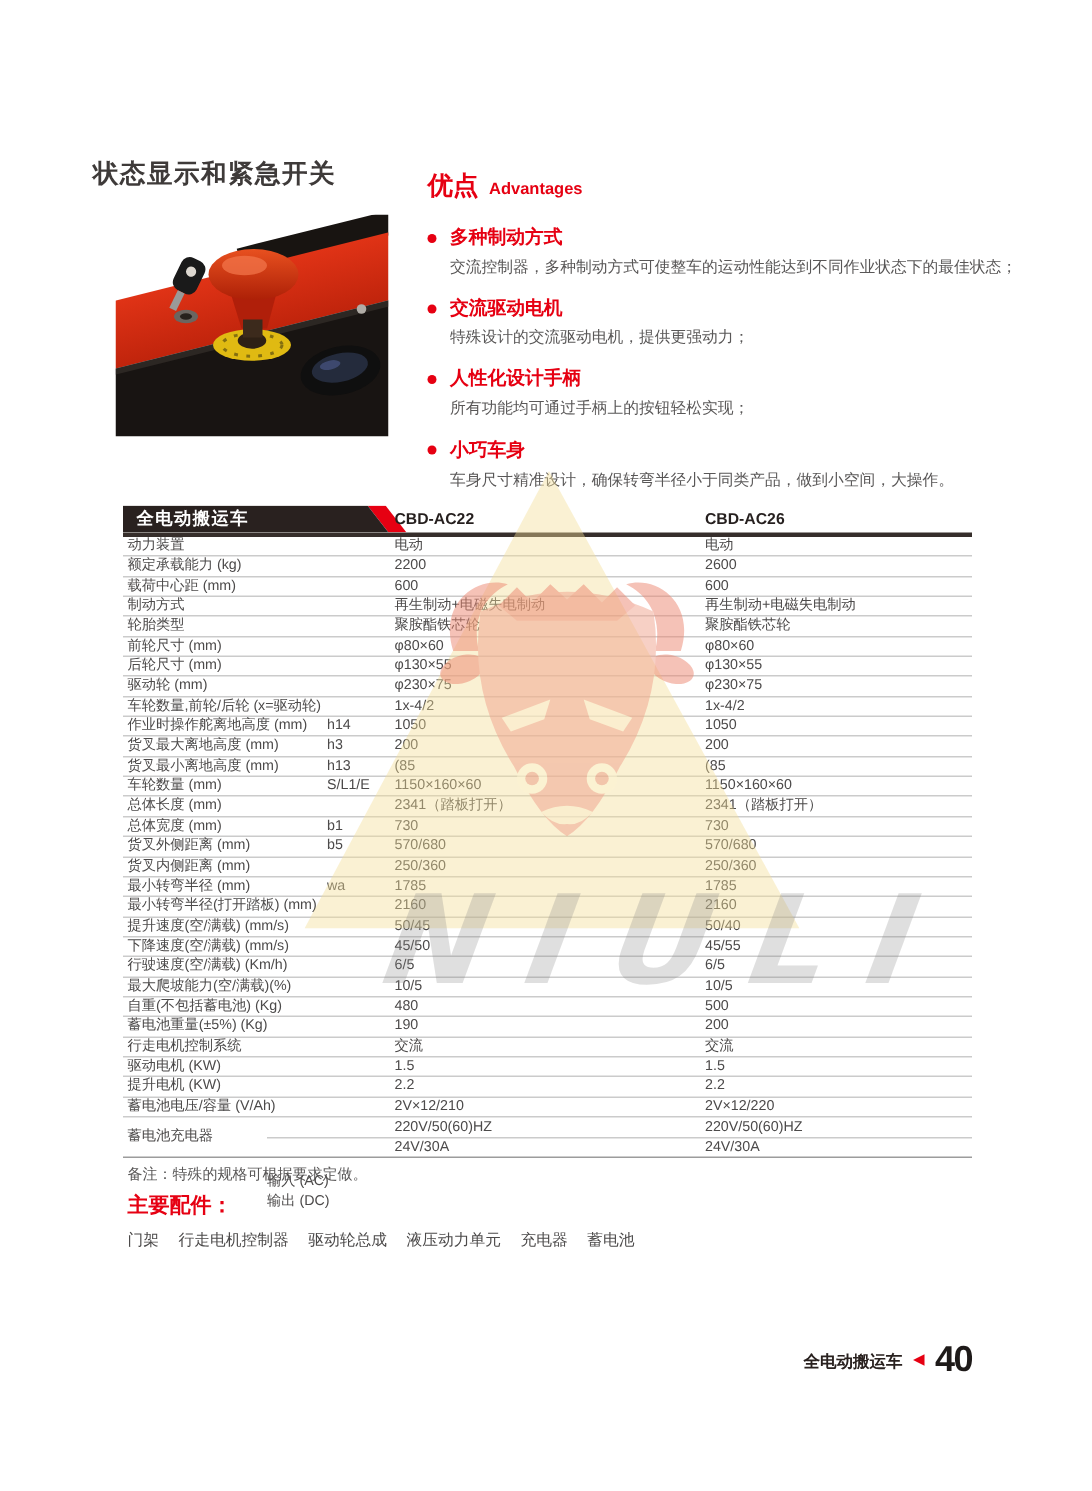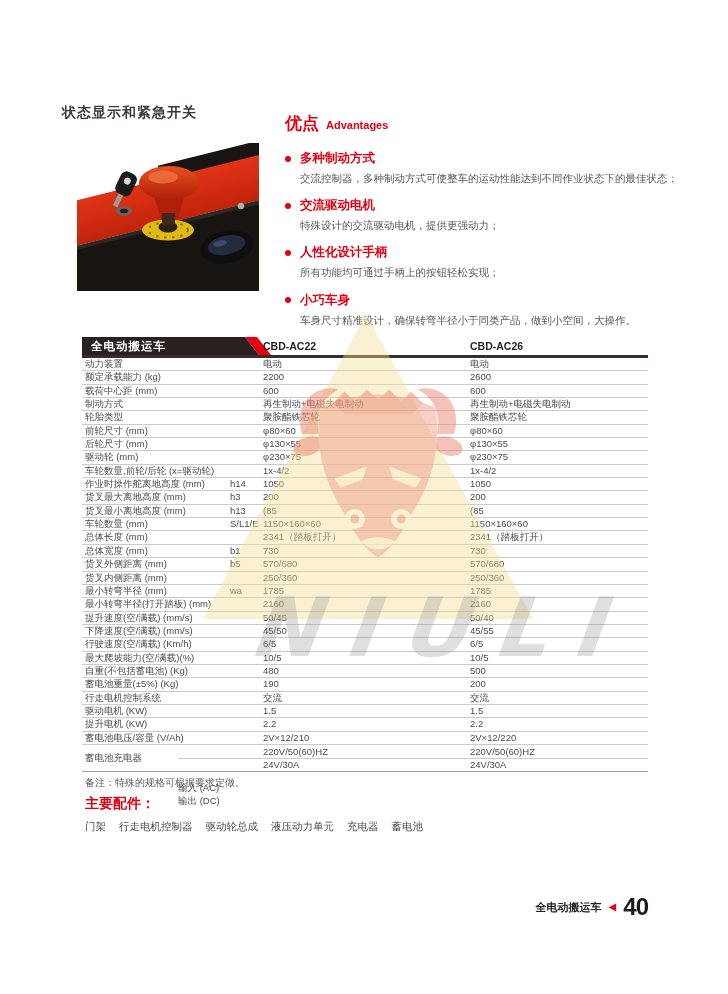--- a/index.html
+++ b/index.html
@@ -1,20 +1,20 @@
 <!DOCTYPE html>
 <html><head>
 <meta charset="utf-8">
 <style>
   html,body{margin:0;padding:0;background:#fff;}
   .page{position:relative;width:728px;height:994px;background:#fff;overflow:hidden;
         font-family:"Liberation Sans","DejaVu Sans",sans-serif;color:#4c4a4a;}
 
   
-  .section-label{position:absolute;left:62px;top:104px;font-size:14px;font-weight:bold;
+  .section-label{position:absolute;left:62px;top:104px;font-size:17px;font-weight:bold;
                  color:#3e3a39;letter-spacing:1px;white-space:nowrap;}
 
   
   .photo{position:absolute;left:77px;top:143px;width:182px;height:148px;overflow:hidden;}
 
   
   .advantages{position:absolute;left:285px;top:112px;width:428px;}
   .adv-head{display:flex;align-items:baseline;gap:7px;}
   .adv-zh{font-size:17px;font-weight:bold;color:#e60012;}
   .adv-en{font-size:11px;font-weight:bold;color:#e60012;}
@@ -33,21 +33,21 @@
   .hd-red{position:absolute;left:0;top:0;width:220px;height:18px;background:#e60012;
           clip-path:polygon(163px 0,175px 0,189px 18px,177px 18px);}
   .hd-title{position:absolute;left:9px;top:0;line-height:18px;font-size:11.5px;font-weight:bold;
             color:#ffffff;letter-spacing:1px;}
   .hd-c1{position:absolute;left:181px;top:0;line-height:18px;font-size:10.5px;font-weight:bold;color:#251f1e;}
   .hd-c2{position:absolute;left:388px;top:0;line-height:18px;font-size:10.5px;font-weight:bold;color:#251f1e;}
 
   .srow{position:relative;height:13.35px;box-sizing:border-box;border-bottom:1px solid #cbcbcb;
         font-size:9.5px;line-height:12.8px;color:#4c4a4a;white-space:nowrap;}
   .c-label{position:absolute;left:3px;}
-  .c-sym{position:absolute;left:148px;}
+  .c-sym{position:absolute;left:136px;}
   .c-v1{position:absolute;left:181px;}
   .c-v2{position:absolute;left:388px;}
 
   .charger{position:relative;height:26.7px;box-sizing:border-box;border-bottom:1px solid #9c9c9c;
            font-size:9.5px;color:#4c4a4a;white-space:nowrap;}
   .ch-label{position:absolute;left:3px;top:0;line-height:26.7px;}
   .ch-sub{position:absolute;left:0;width:100%;height:13.35px;line-height:13px;}
   .ch-sub.r0{top:0;}
   .ch-sub.r1{top:13.35px;}
   .ch-sublabel{position:absolute;left:96px;margin-top:36px;}

